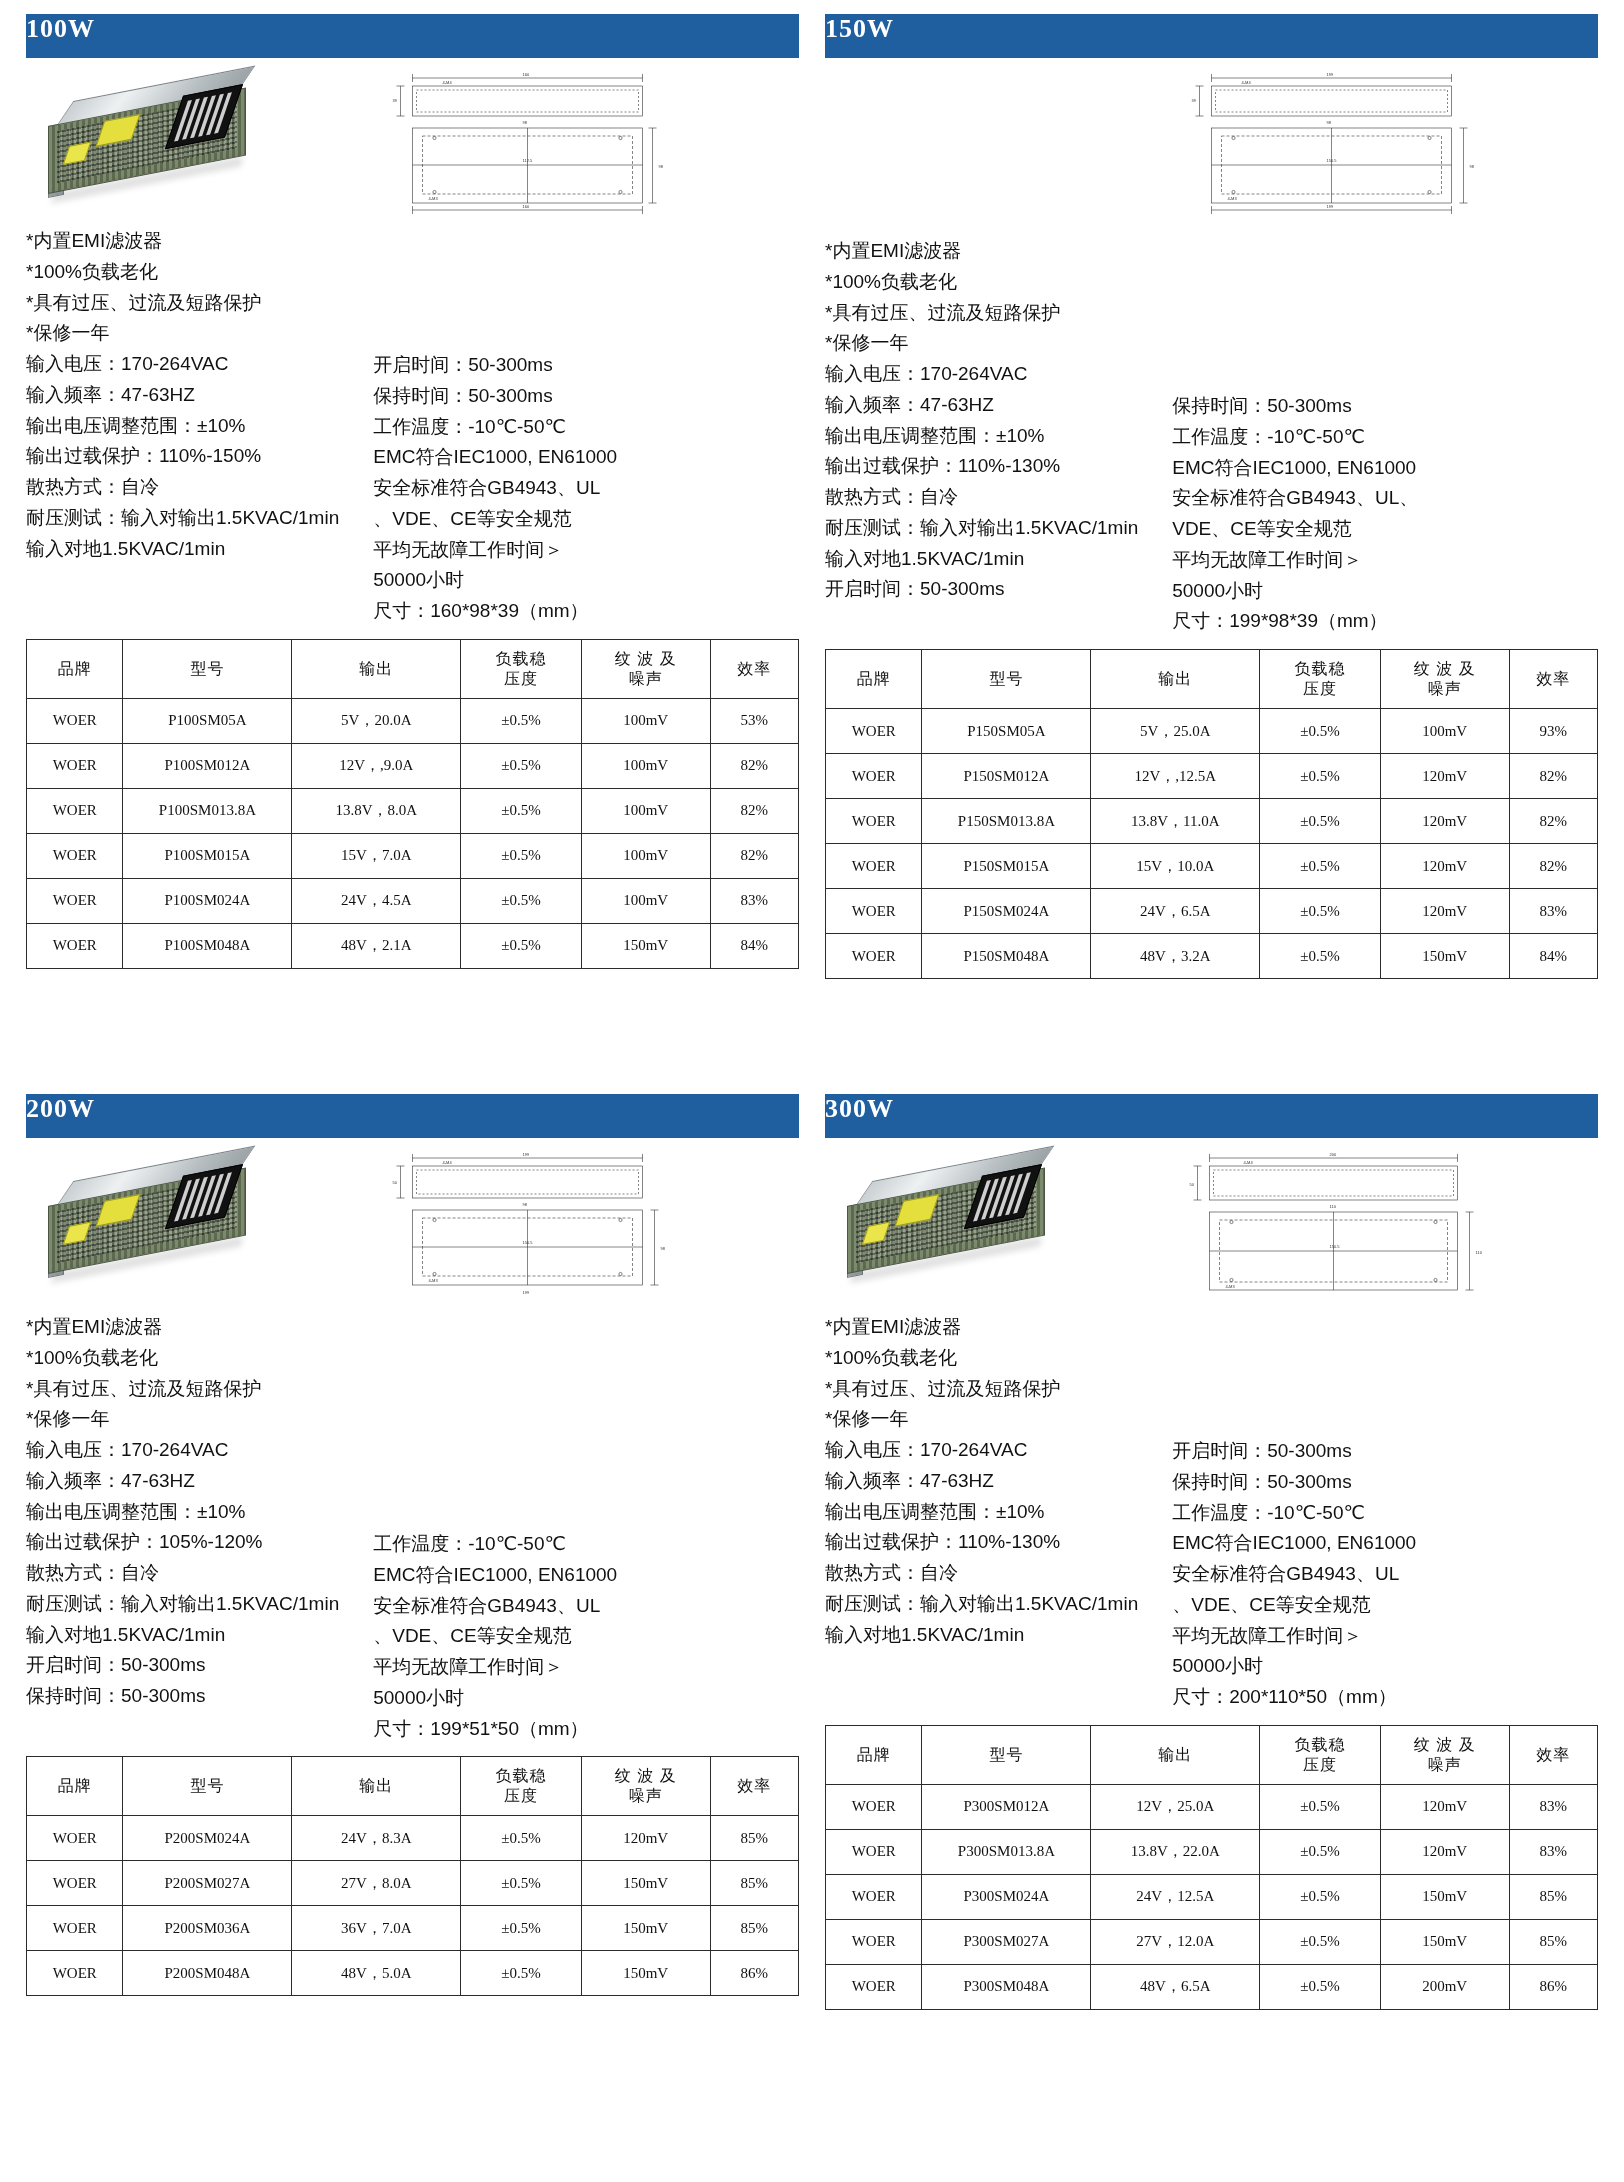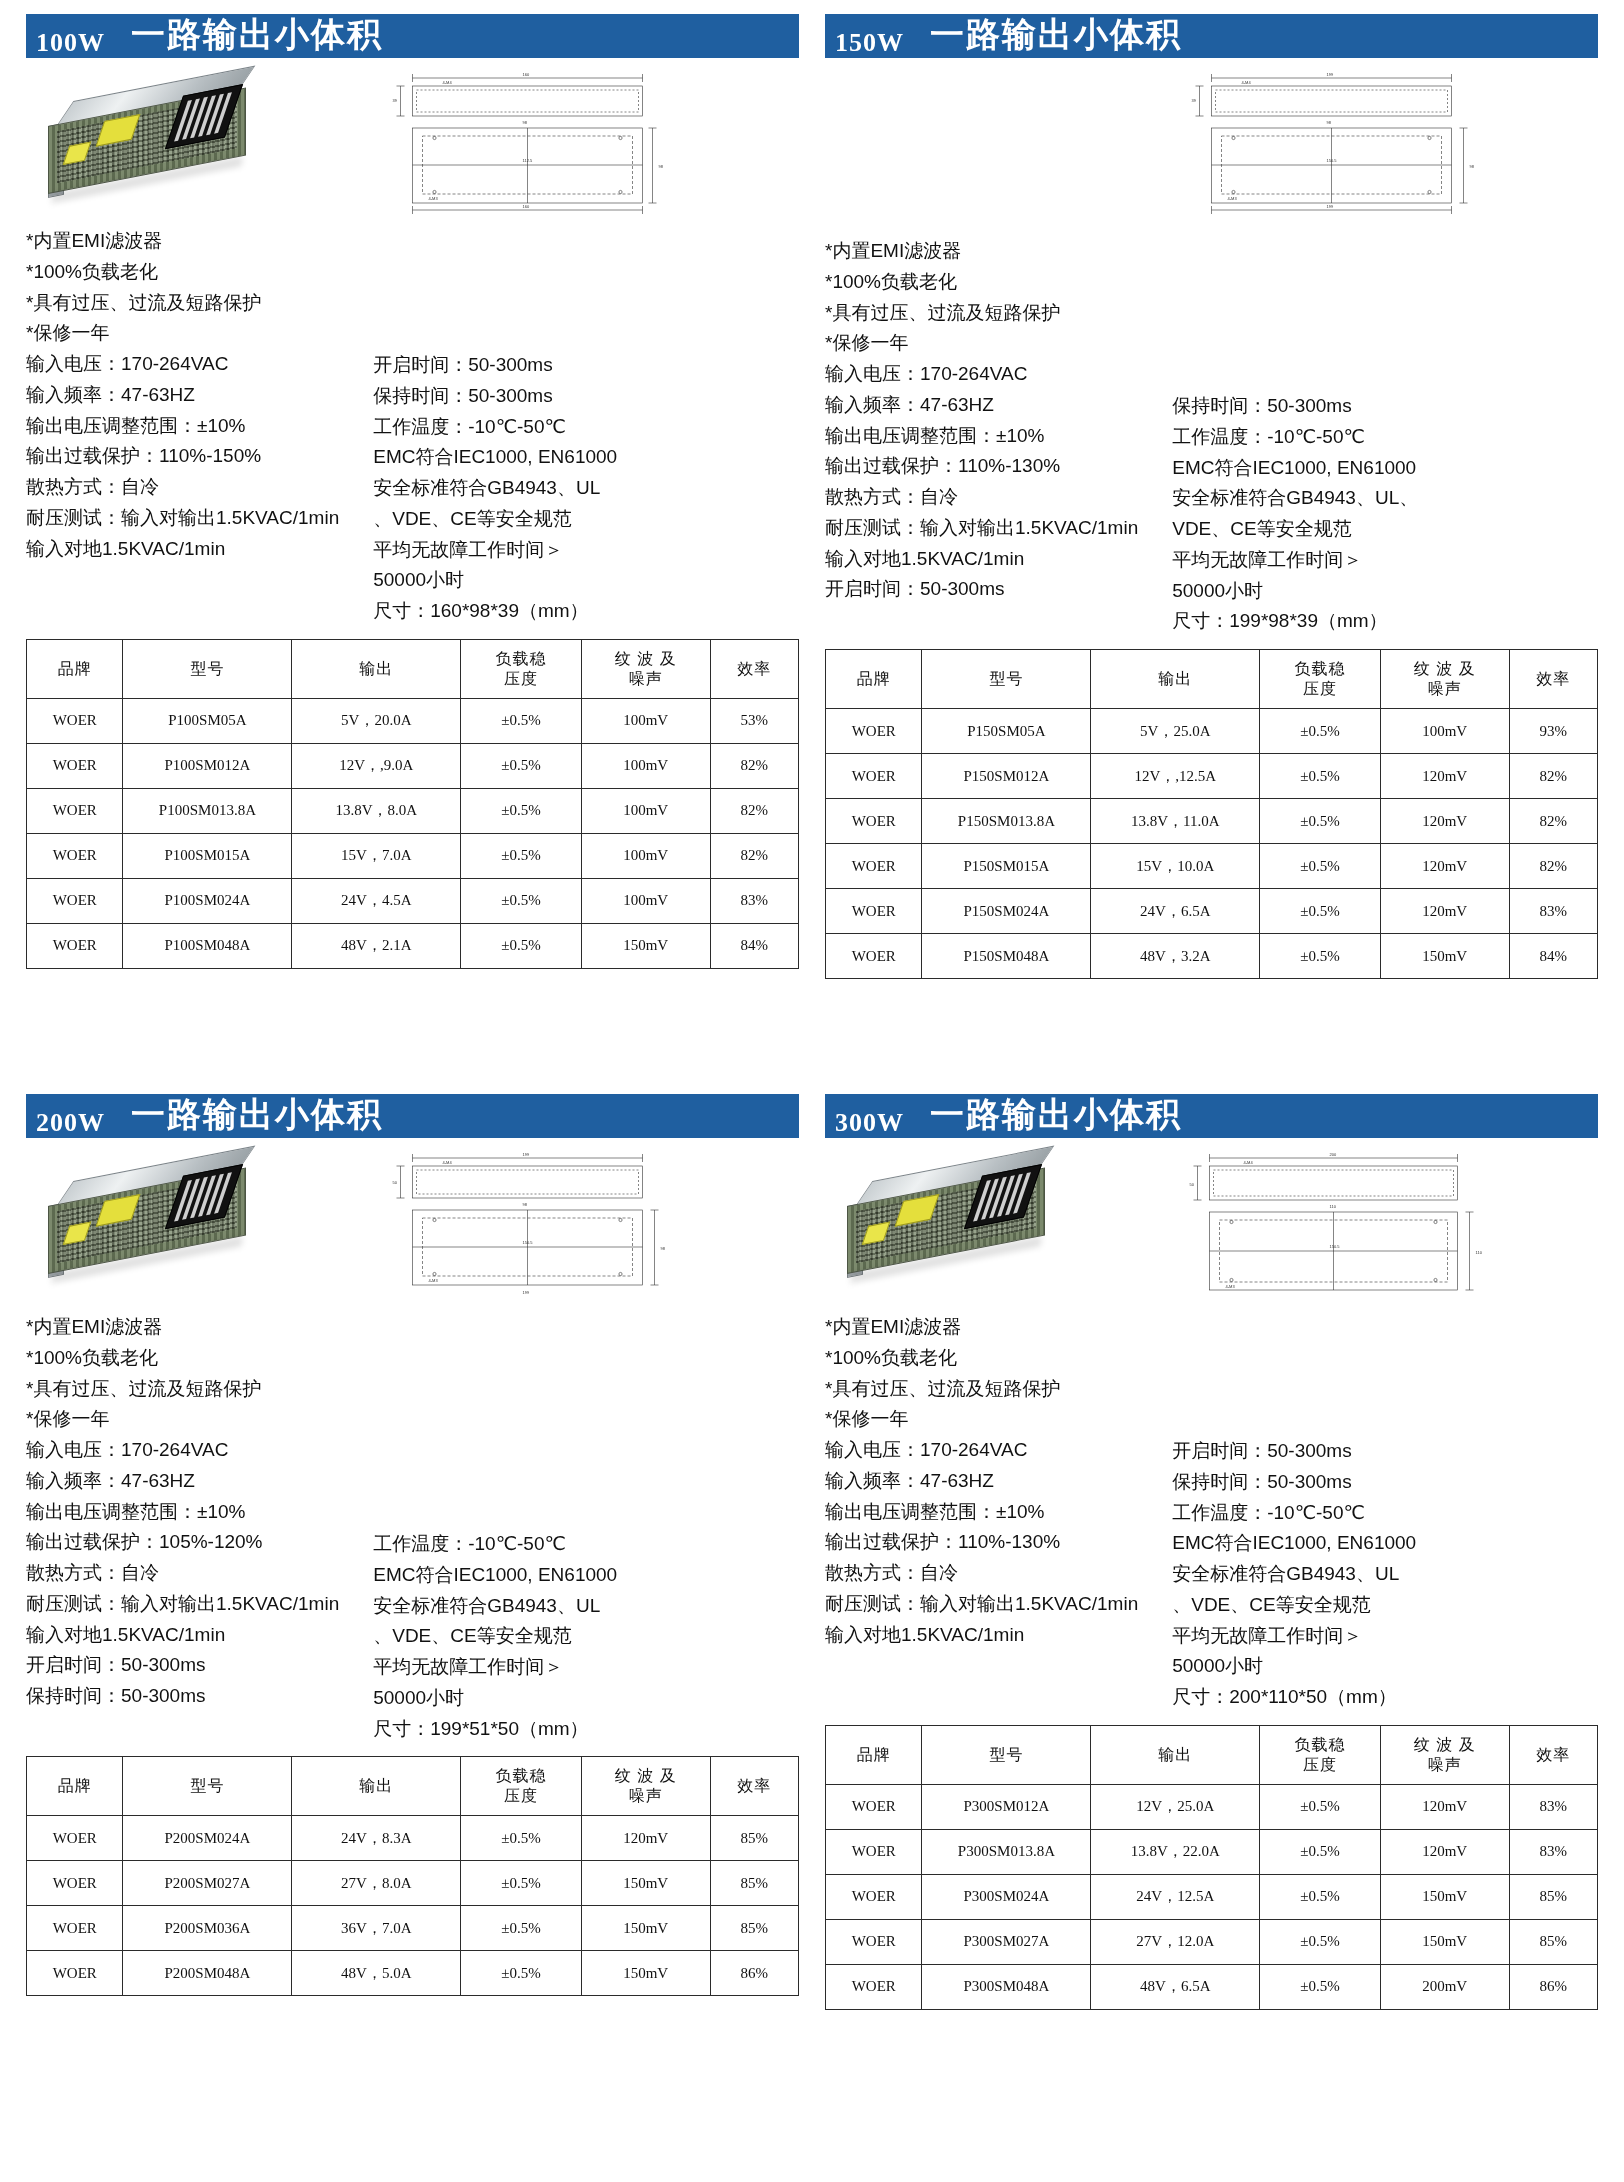--- a/index.html
+++ b/index.html
@@ -22,22 +22,22 @@
     column-gap:26px;
     row-gap:6px;
   }
   .panel{position:relative;}
 
   
   .hdr{
     background:#1f5fa0;
     height:44px;
     display:flex;
-    align-items:flex-end;
-    padding-left:10px;
+    align-items:flex-start;
+    padding-left:0;
     box-sizing:border-box;
   }
   .hdr .watt{
     color:#ffffff;
     font-weight:bold;
     font-size:26px;
     letter-spacing:1px;
     margin-right:26px;
     font-family:"Liberation Serif","DejaVu Serif",serif;
   }

